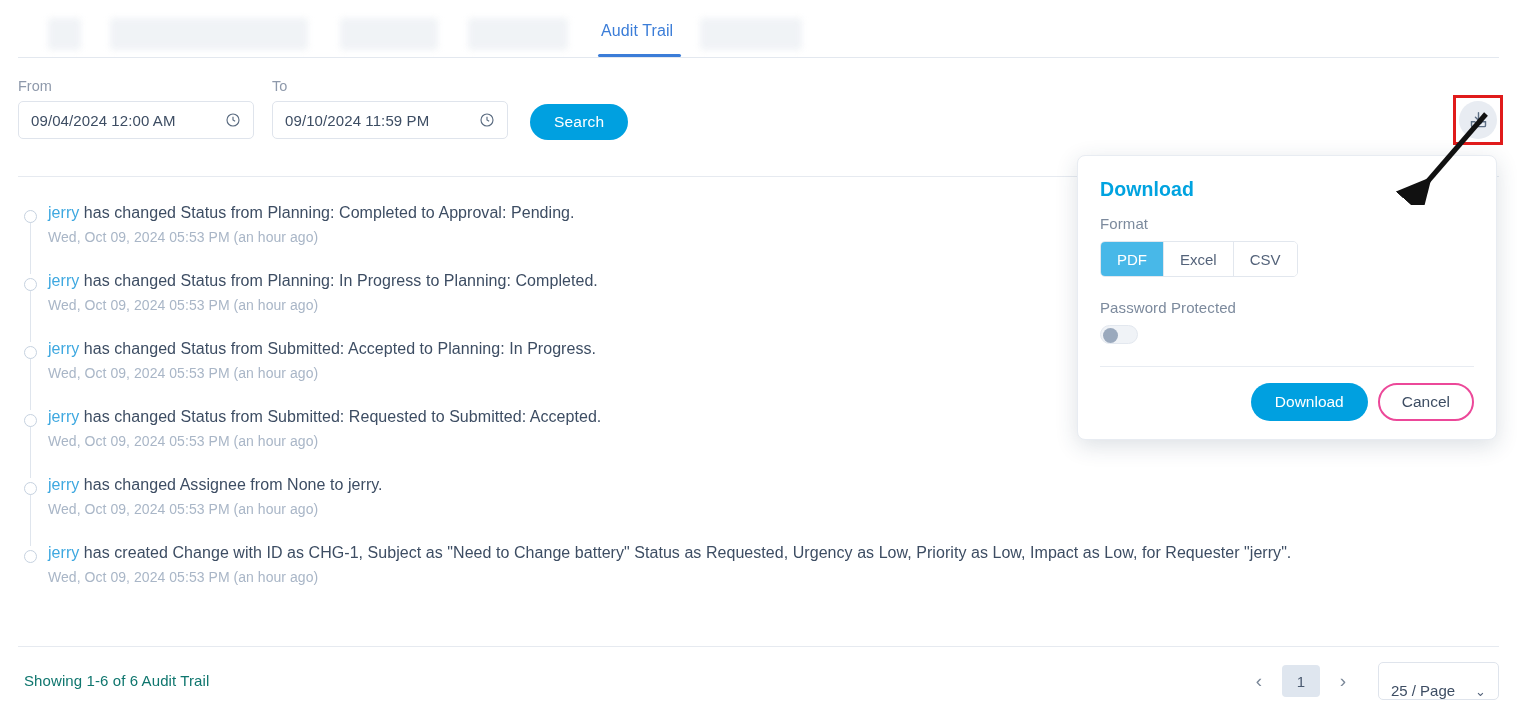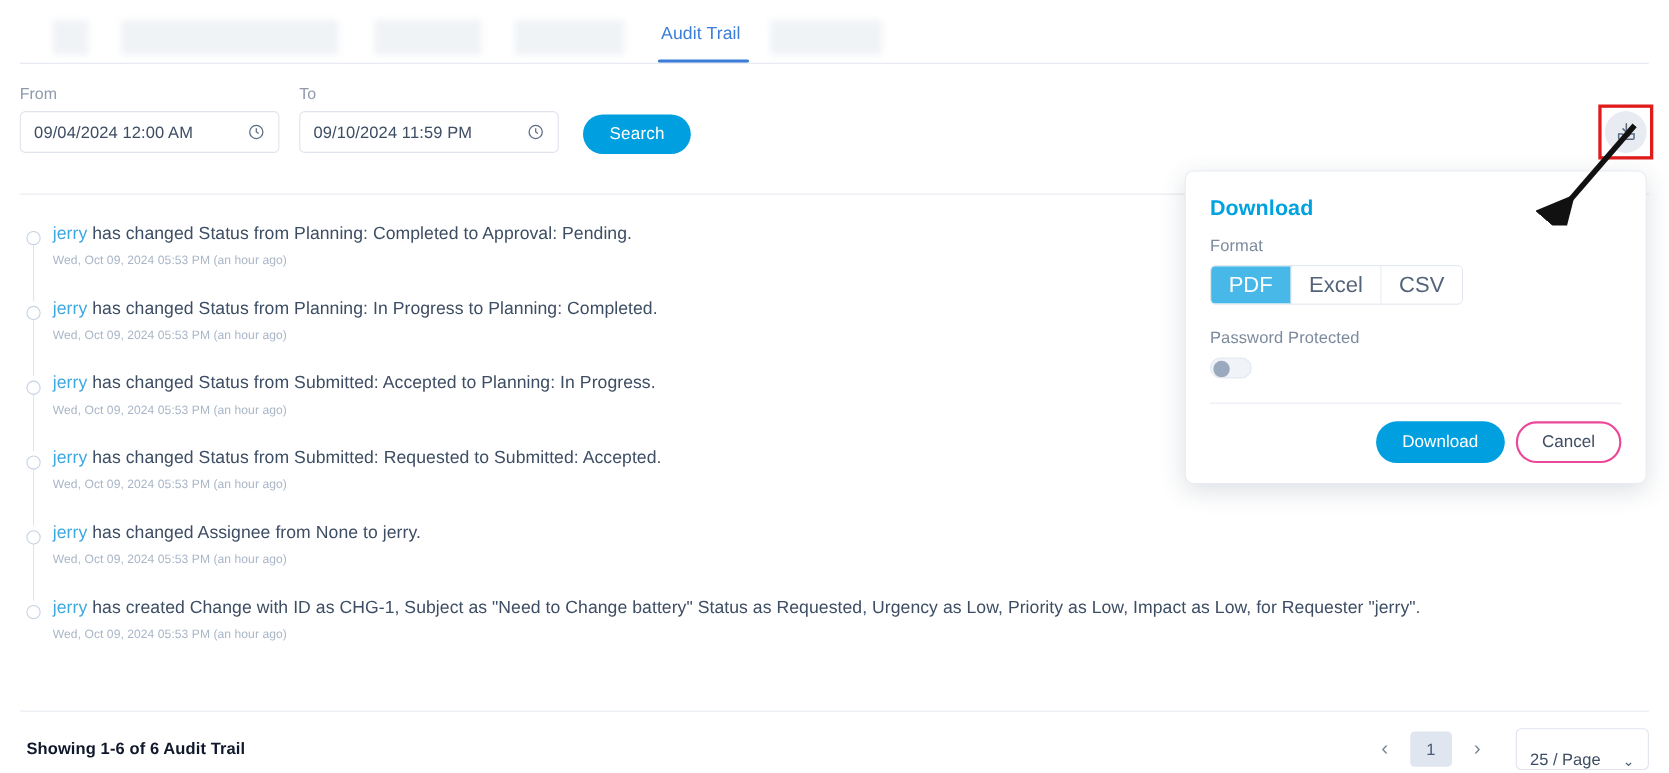--- a/index.html
+++ b/index.html
@@ -150,40 +150,39 @@
     font-size: 16px;
     color: #3d4d63;
     line-height: 22px;
     white-space: nowrap;
     letter-spacing: .05px;
   }
   .tl-user {
     color: #3ea8e0;
   }
   .tl-time {
-    font-size: 11px;
+    font-size: 14px;
     color: #a9b6c7;
     line-height: 22px;
     margin-top: 2px;
     letter-spacing: .05px;
   }
 
   
   .footer {
     position: absolute;
     left: 0; top: 660px;
     width: 1517px; height: 43px;
   }
   .showing {
     position: absolute;
     left: 24px; top: 12px;
     font-size: 15px;
-    color: #0f172a;
+    color: #0f766e;
     letter-spacing: .1px;
-    font-weight: bold;
   }
   .pager {
     position: absolute;
     right: 18px; top: 2px;
     display: flex;
     align-items: center;
     gap: 8px;
   }
   .pg-arrow {
     width: 30px; height: 30px;
@@ -250,21 +249,21 @@
     display: inline-flex;
     border: 1px solid #e2e7ee;
     border-radius: 5px;
     overflow: hidden;
     margin-bottom: 22px;
   }
   .seg-btn {
     padding: 0 16px;
     height: 34px;
     display: flex; align-items: center; justify-content: center;
-    font-size: 20px;
+    font-size: 15px;
     color: #54637a;
     background: #fff;
     border: none;
     border-right: 1px solid #e2e7ee;
     cursor: pointer;
     font-family: "Liberation Sans", sans-serif;
   }
   .seg-btn:last-child { border-right: none; }
   .seg-btn.active {
     background: #48b8e8;

